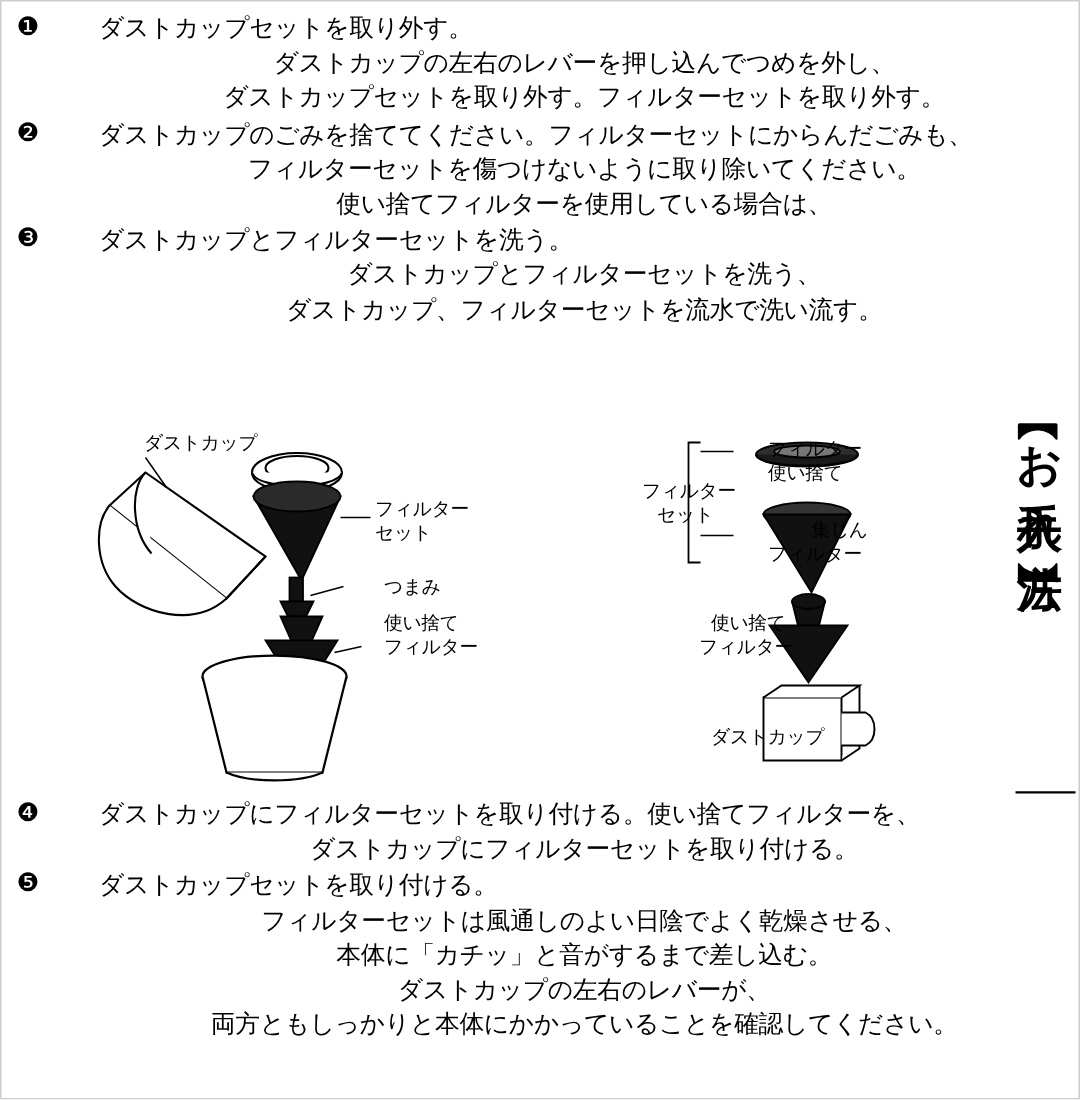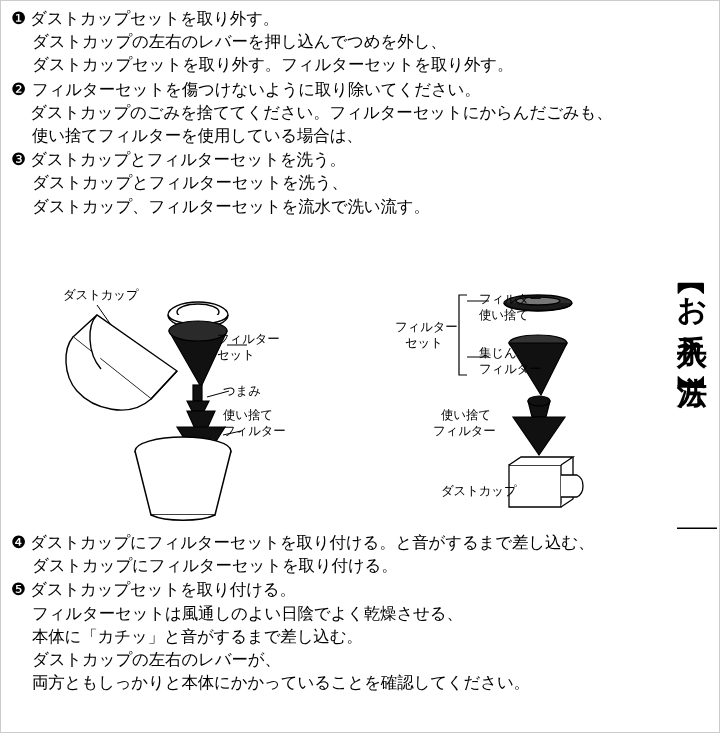--- a/index.html
+++ b/index.html
@@ -49,39 +49,42 @@
     font-weight: normal;
   }
   .step-lines {
     flex: 1 1 auto;
   }
   .line {
     font-size: 16.5px;
     line-height: 23.2px;
     letter-spacing: -0.2px;
     white-space: nowrap;
+    margin-left: 36px;
   }
   .line.indent {
     padding-left: 2px;
+    text-align: center;
   }
 
   
   .figure {
     position: absolute;
     left: 0;
     top: 278px;
     width: 720px;
     height: 250px;
   }
   .fig-label {
     position: absolute;
     font-size: 12.5px;
     line-height: 15px;
     letter-spacing: -0.2px;
     white-space: nowrap;
+    margin-left: 33px;
   }
   .fig-svg {
     position: absolute;
     left: 0;
     top: 0;
   }
   .vtitle {
     position: absolute;
     right: 4px;
     top: 272px;
@@ -108,22 +111,22 @@
       <div class="step-lines">
         <div class="line">ダストカップセットを取り外す。</div>
         <div class="line indent">ダストカップの左右のレバーを押し込んでつめを外し、</div>
         <div class="line indent">ダストカップセットを取り外す。フィルターセットを取り外す。</div>
       </div>
     </div>
 
     <div class="step">
       <div class="step-num">❷</div>
       <div class="step-lines">
+        <div class="line">ダストカップのごみを捨ててください。フィルターセットにからんだごみも、</div>
         <div class="line indent">フィルターセットを傷つけないように取り除いてください。</div>
-        <div class="line">ダストカップのごみを捨ててください。フィルターセットにからんだごみも、</div>
         <div class="line indent">使い捨てフィルターを使用している場合は、</div>
       </div>
     </div>
 
     <div class="step">
       <div class="step-num">❸</div>
       <div class="step-lines">
         <div class="line">ダストカップとフィルターセットを洗う。</div>
         <div class="line indent">ダストカップとフィルターセットを洗う、</div>
         <div class="line indent">ダストカップ、フィルターセットを流水で洗い流す。</div>
@@ -226,37 +229,37 @@
 
     <div class="fig-label" style="left:222px; top:128px;">使い捨て</div>
     <div class="fig-label" style="left:222px; top:144px;">フィルター</div>
 
     <div class="fig-label" style="left:394px; top:40px;">フィルター</div>
     <div class="fig-label" style="left:404px; top:56px;">セット</div>
 
     <div class="fig-label" style="left:478px; top:12px;">フィルター</div>
     <div class="fig-label" style="left:478px; top:28px;">使い捨て</div>
 
-    <div class="fig-label" style="left:478px; top:66px;">集じん</div>
+    <div class="fig-label" style="left:507px; top:66px;">集じん</div>
     <div class="fig-label" style="left:478px; top:82px;">フィルター</div>
 
     <div class="fig-label" style="left:440px; top:128px;">使い捨て</div>
     <div class="fig-label" style="left:432px; top:144px;">フィルター</div>
 
     <div class="fig-label" style="left:440px; top:204px;">ダストカップ</div>
   </div>
 
   <div class="vtitle">【お手入れ方法】</div>
 
   <div class="steps-bottom">
 
     <div class="step">
       <div class="step-num">❹</div>
       <div class="step-lines">
-        <div class="line">ダストカップにフィルターセットを取り付ける。と音がするまで差し込む、</div>
+        <div class="line">ダストカップにフィルターセットを取り付ける。使い捨てフィルターを、</div>
         <div class="line indent">ダストカップにフィルターセットを取り付ける。</div>
       </div>
     </div>
 
     <div class="step">
       <div class="step-num">❺</div>
       <div class="step-lines">
         <div class="line">ダストカップセットを取り付ける。</div>
         <div class="line indent">フィルターセットは風通しのよい日陰でよく乾燥させる、</div>
         <div class="line indent">本体に「カチッ」と音がするまで差し込む。</div>

